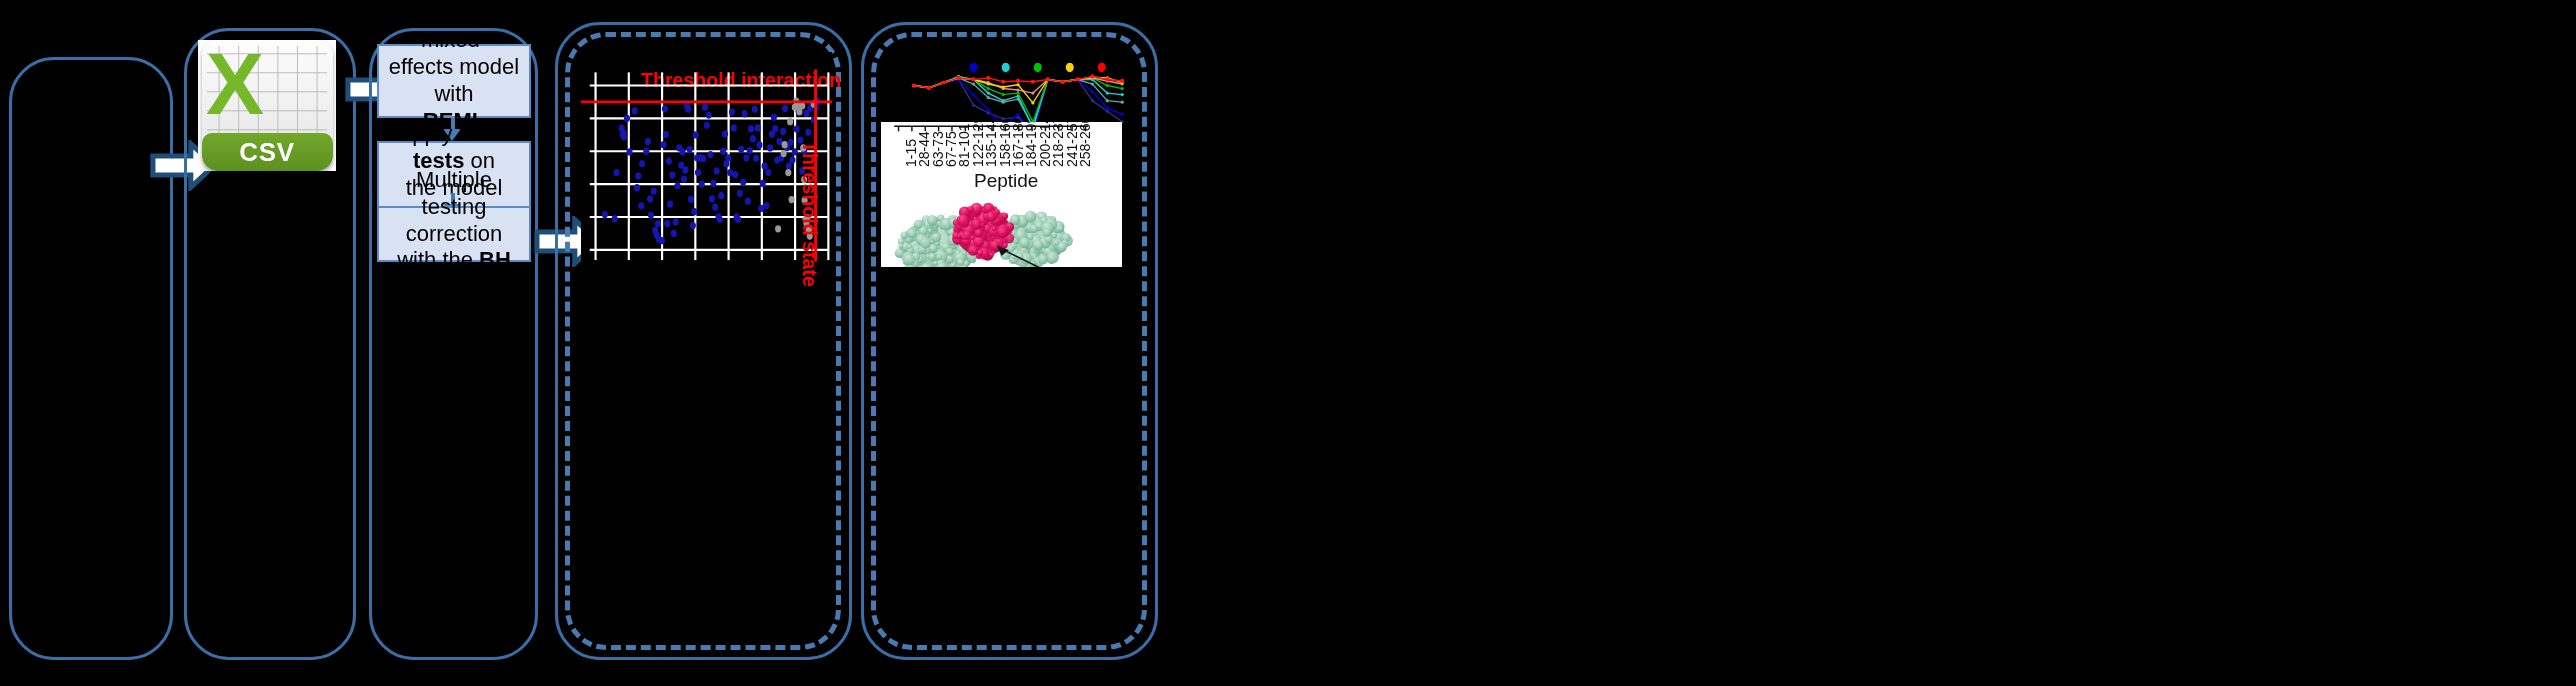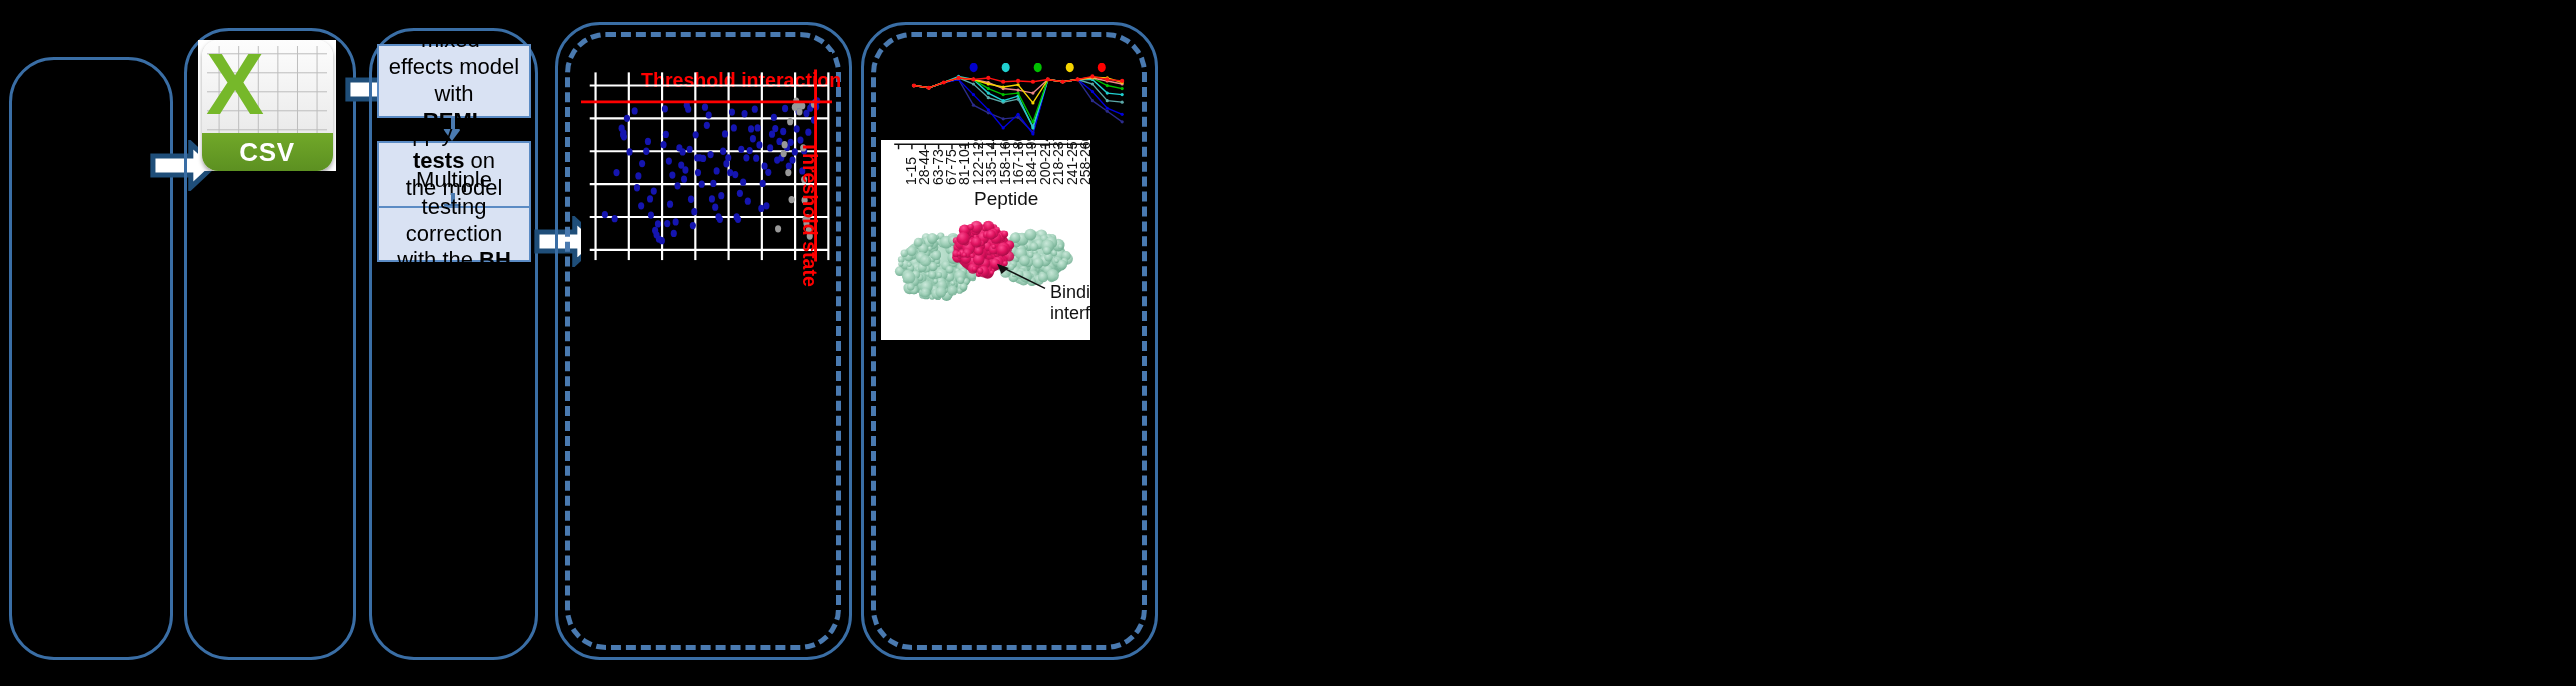--- a/index.html
+++ b/index.html
@@ -73,21 +73,21 @@
     background-position:11.6px 7.3px;
   }
   .csv-x{
     position:absolute;left:4.4px;top:0px;
     font-size:87px;font-weight:bold;color:#76b82a;
     font-family:"Liberation Sans",sans-serif;line-height:1;
   }
   .csv-band{
     position:absolute;left:0;right:0;bottom:0;height:38px;
     background:linear-gradient(#71a829,#5c9021);
-    display:flex;align-items:center;justify-content:center;
+    display:flex;align-items:center;justify-content:center;border-radius:10px;
   }
   .csv-band span{
     color:#fff;font-size:26px;font-weight:bold;letter-spacing:0.7px;
     font-family:"Liberation Sans",sans-serif;
   }
 
   
   .scatter{position:absolute;background:#000;}
   .scatter-title{
     position:absolute;color:#ff0000;font-size:19.6px;font-weight:bold;
@@ -492,21 +492,21 @@
       <g id="lc-legend">
           <ellipse cx="108" cy="6" rx="5.5" ry="6.5" fill="#0000cc"></ellipse>
           <ellipse cx="152" cy="6" rx="5.5" ry="6.5" fill="#20d0d0"></ellipse>
           <ellipse cx="196" cy="6" rx="5.5" ry="6.5" fill="#00c000"></ellipse>
           <ellipse cx="240" cy="6" rx="5.5" ry="6.5" fill="#f5d400"></ellipse>
           <ellipse cx="284" cy="6" rx="5.5" ry="6.5" fill="#ff0000"></ellipse>
         </g>
     </svg>
   </div>
 
-  <div class="protein-card" style="left:881px;top:140px;width:209px;height:200px;">
+  <div class="protein-card" style="left:881px;top:122px;width:209px;height:145px;padding-left:32px;">
     <div class="ytick-top" style="left:2.9px;top:-16px;">0.0</div>
 
     <svg width="209" height="11.6" style="position:absolute;left:0;top:1.5px;" viewBox="0 0 288 16">
       <line x1="18" y1="3" x2="286" y2="3" stroke="#111" stroke-width="2"></line>
       <g id="xticks" stroke="#111" stroke-width="2">
           <line x1="24" x2="24" y1="3" y2="10"></line>
           <line x1="42.42857142857143" x2="42.42857142857143" y1="3" y2="10"></line>
           <line x1="60.857142857142854" x2="60.857142857142854" y1="3" y2="10"></line>
           <line x1="79.28571428571428" x2="79.28571428571428" y1="3" y2="10"></line>
           <line x1="97.71428571428571" x2="97.71428571428571" y1="3" y2="10"></line>

